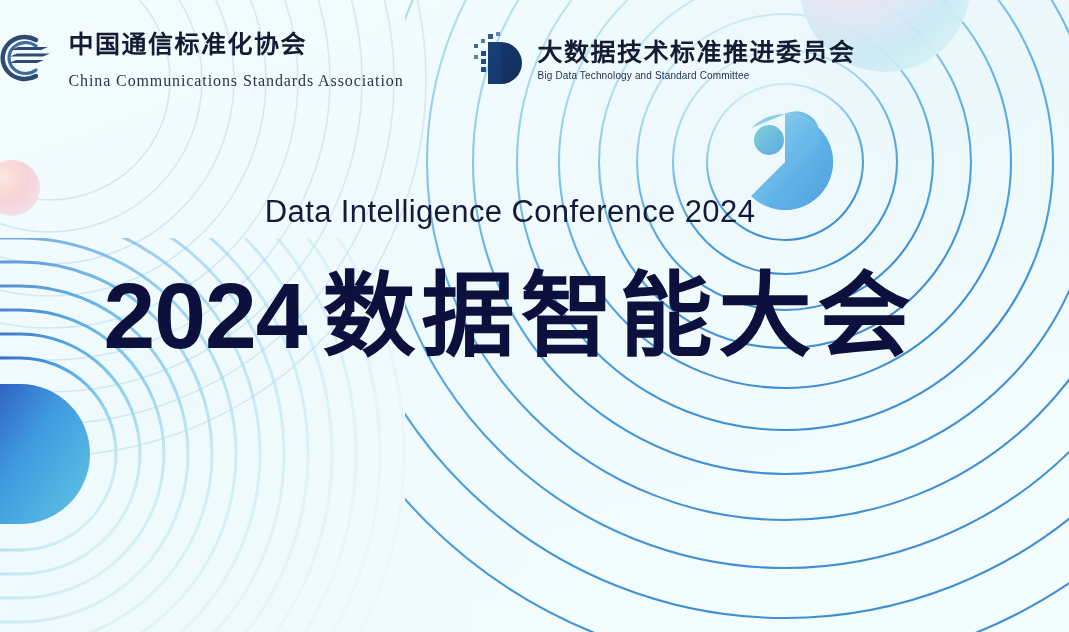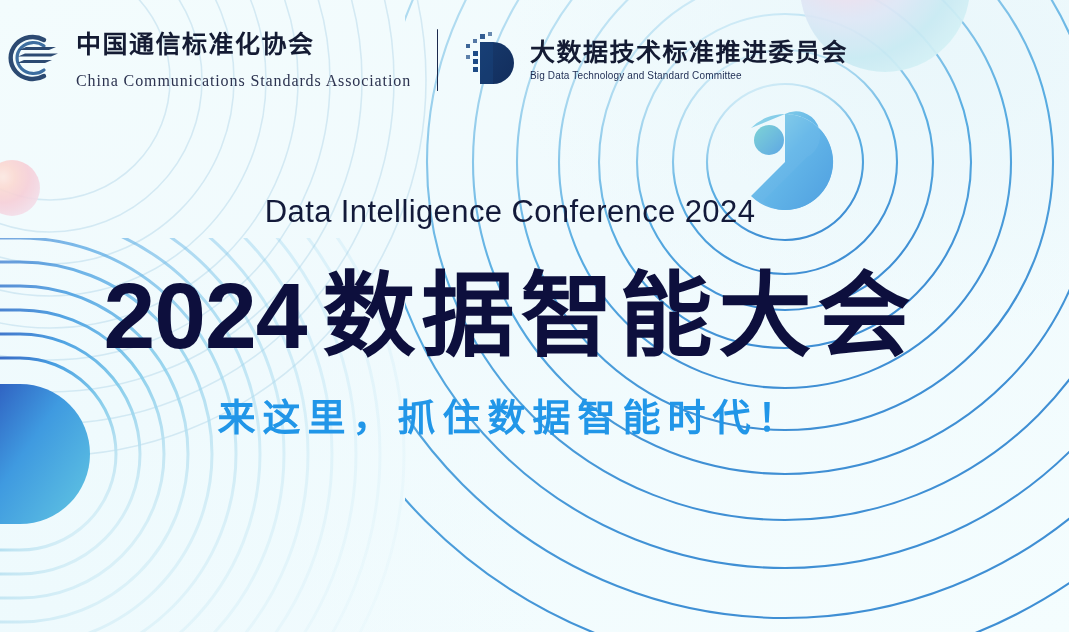--- a/index.html
+++ b/index.html
@@ -59,21 +59,21 @@
 
   
   .header {
     position: absolute;
     left: 0; top: 0;
     width: 848px;
     height: 120px;
     display: flex;
     align-items: center;
     justify-content: center;
-    gap: 0;
+    gap: 8px;
   }
   .logo-block {
     display: flex;
     align-items: center;
     gap: 12px;
   }
   .logo-mark { flex: 0 0 auto; }
   .logo-text { line-height: 1; }
   .logo-cn {
     font-size: 25px;
@@ -307,16 +307,15 @@
       </span>
     </div>
 
   </div>
 
   <div class="copy">
     <div class="eyebrow">Data Intelligence Conference 2024</div>
     <div class="headline">
       <span class="year">2024</span><span class="zh">数据智能大会</span>
     </div>
-    <div class="tagline">来这里，抓住数据智能时代！</div>
   </div>
 
 </div>
 
 </body></html>

